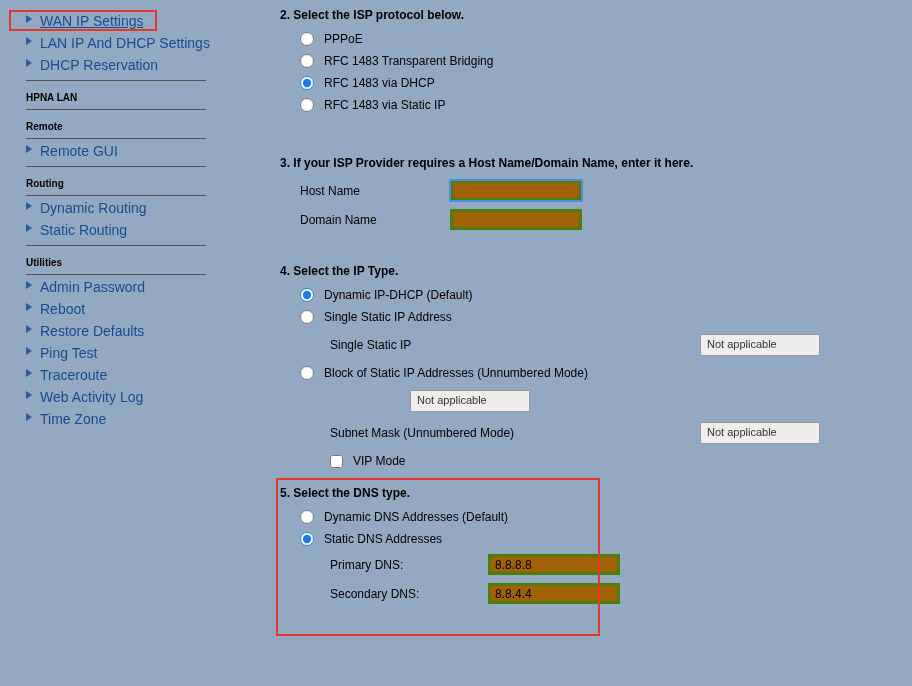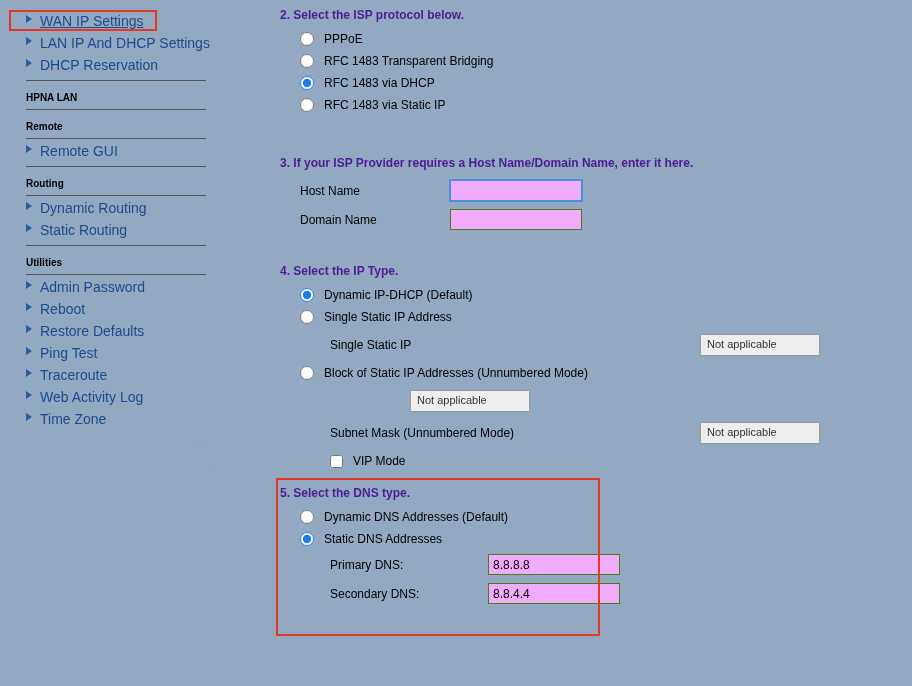--- a/index.html
+++ b/index.html
@@ -73,21 +73,21 @@
       position: absolute;
       left: 260px;
       top: 0;
       width: 640px;
       padding-top: 2px;
     }
     .step-head {
       font-weight: bold;
       font-size: 12px;
       margin: 6px 0 10px 20px;
-      color: #4c1d95;
+      color: #000000;
     }
     .radio-row {
       margin: 8px 0 8px 40px;
       display: flex;
       align-items: center;
       font-size: 12px;
     }
     .radio-row input[type=radio] {
       margin-right: 10px;
       width: 14px; height: 14px;
@@ -101,22 +101,22 @@
       display: flex;
       align-items: center;
     }
     .field-label {
       width: 150px;
       font-size: 12px;
     }
     .text-in {
       width: 132px;
       height: 21px;
-      border: 1px solid #4d7c0f;
-      background: #f0abfc;
+      border: 3px solid #4d7c0f;
+      background: #a16207;
       padding: 1px 4px;
       font-family: inherit;
       font-size: 12px;
     }
     .text-in.focused { outline: 2px solid #4a90e2; outline-offset: -1px; }
     .ro-box {
       width: 120px;
       height: 22px;
       background: #eee;
       border: 1px solid #999;

